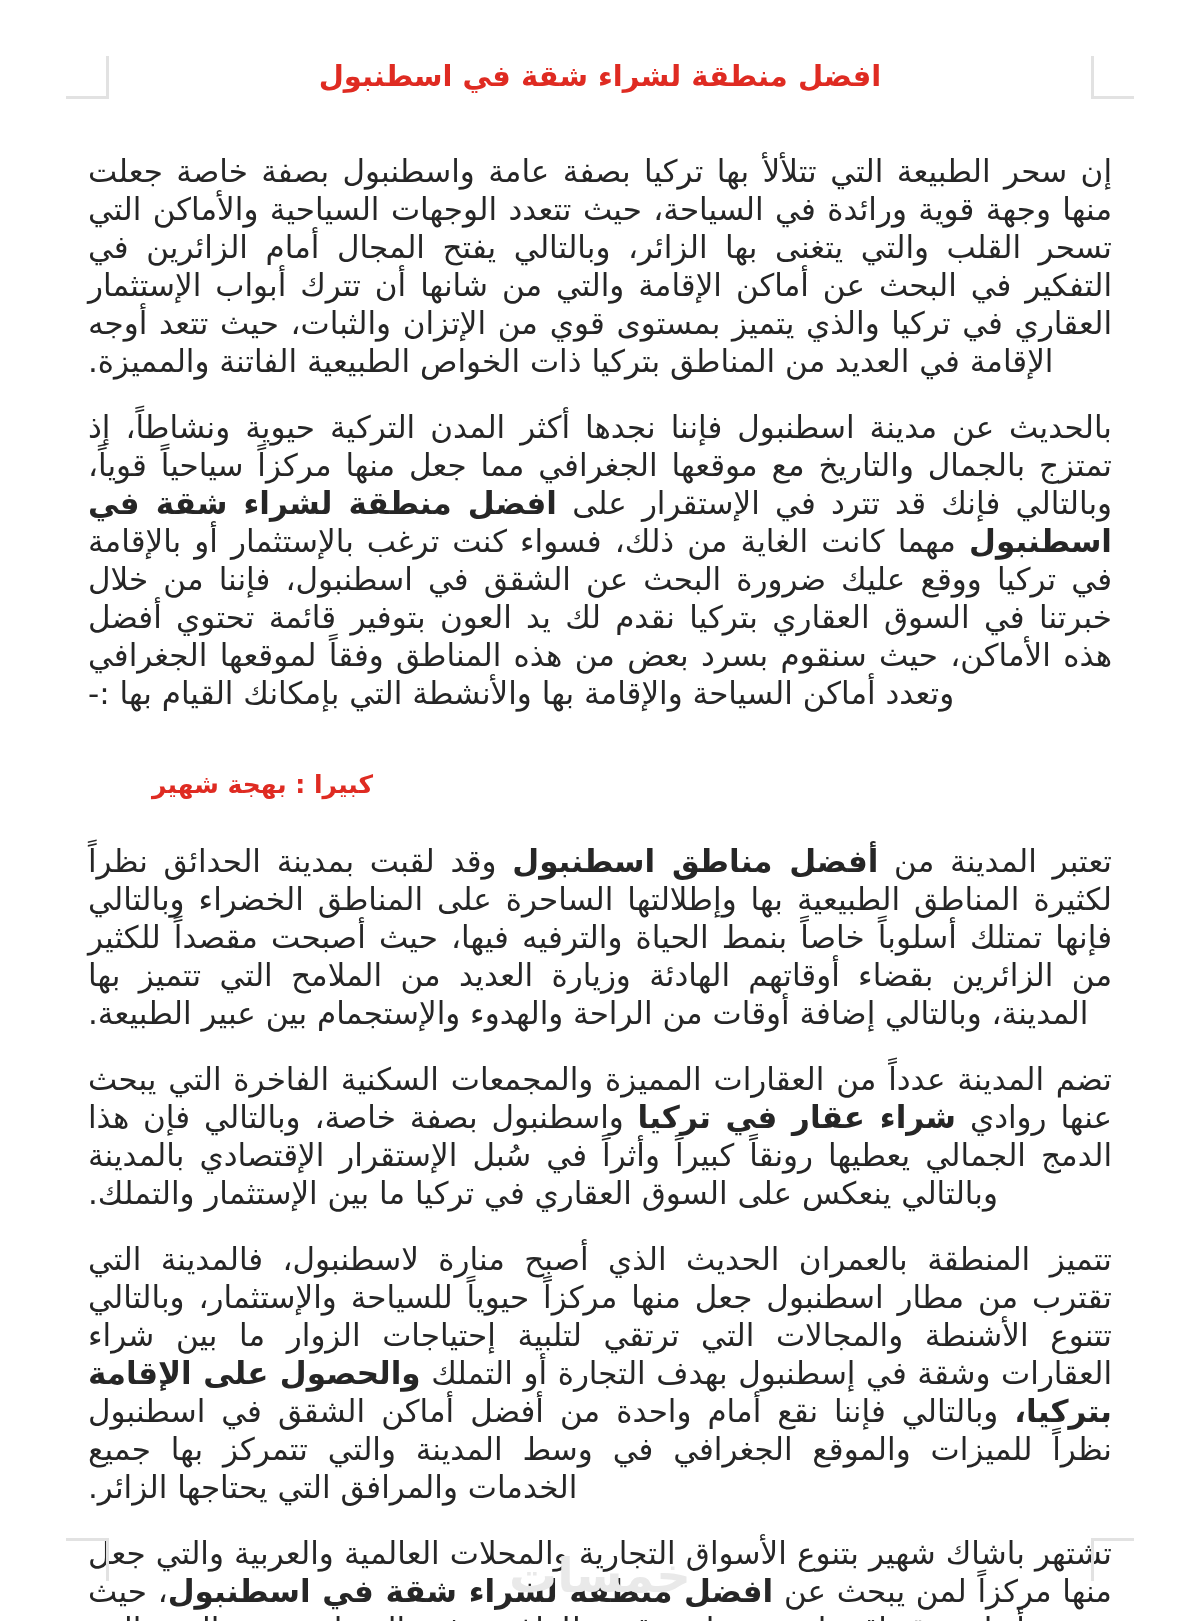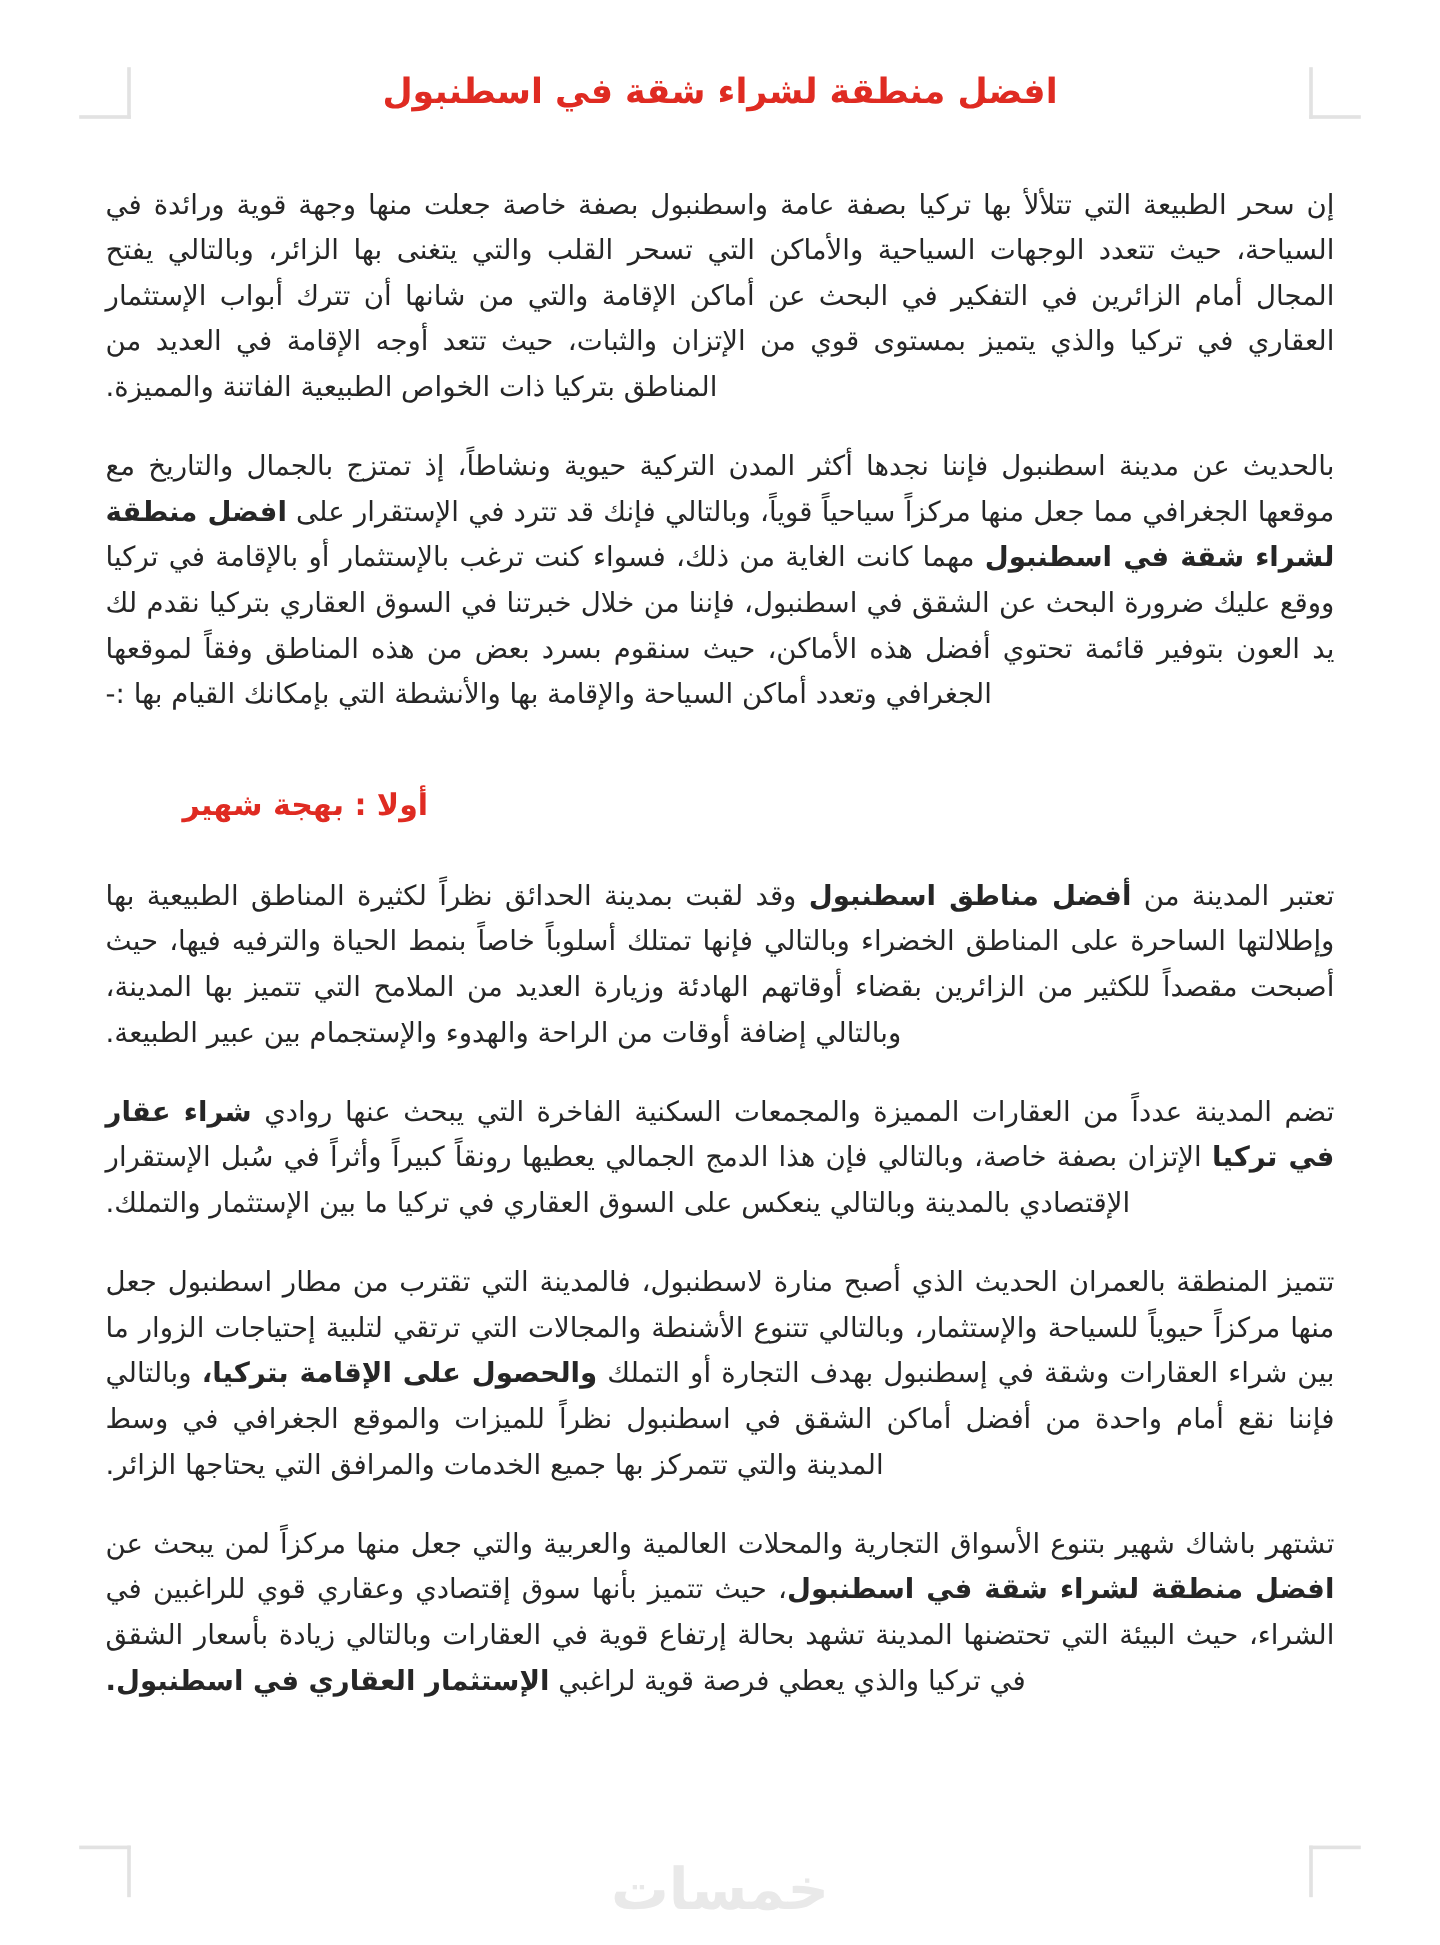--- a/index.html
+++ b/index.html
@@ -32,21 +32,21 @@
     color:var(--red);
     font-size:29px;
     font-weight:bold;
     line-height:40px;
   }
 
   .para{
     direction:rtl;
     text-align:justify;
     text-align-last:left;
-    font-size:23px;
+    font-size:31px;
     line-height:38px;
     color:var(--body);
     margin:28px 0 0 0;
   }
   .para.first{margin-top:56px;}
   .para b{font-weight:bold;}
 
   .heading{
     direction:rtl;
     text-align:left;
@@ -83,25 +83,25 @@
   <div class="crop-mark br"></div>
 
   <div class="content">
 
     <h1 class="title">افضل منطقة لشراء شقة في اسطنبول</h1>
 
     <p class="para first"><span>إن سحر الطبيعة التي تتلألأ بها تركيا بصفة عامة واسطنبول بصفة خاصة جعلت منها وجهة قوية ورائدة في السياحة، حيث تتعدد الوجهات السياحية والأماكن التي تسحر القلب والتي يتغنى بها الزائر، وبالتالي يفتح المجال أمام الزائرين في التفكير في البحث عن أماكن الإقامة والتي من شانها أن تترك أبواب الإستثمار العقاري في تركيا والذي يتميز بمستوى قوي من الإتزان والثبات، حيث تتعد أوجه الإقامة في العديد من المناطق بتركيا ذات الخواص الطبيعية الفاتنة والمميزة.</span></p>
 
     <p class="para"><span>بالحديث عن مدينة اسطنبول فإننا نجدها أكثر المدن التركية حيوية ونشاطاً، إذ تمتزج بالجمال والتاريخ مع موقعها الجغرافي مما جعل منها مركزاً سياحياً قوياً، وبالتالي فإنك قد تترد في الإستقرار على </span><b>افضل منطقة لشراء شقة في اسطنبول</b><span> مهما كانت الغاية من ذلك، فسواء كنت ترغب بالإستثمار أو بالإقامة في تركيا ووقع عليك ضرورة البحث عن الشقق في اسطنبول، فإننا من خلال خبرتنا في السوق العقاري بتركيا نقدم لك يد العون بتوفير قائمة تحتوي أفضل هذه الأماكن، حيث سنقوم بسرد بعض من هذه المناطق وفقاً لموقعها الجغرافي وتعدد أماكن السياحة والإقامة بها والأنشطة التي بإمكانك القيام بها :-</span></p>
 
-    <h2 class="heading indent-1">أولا : بهجة شهير</h2>
+    <h2 class="heading indent-1">كبيرا : بهجة شهير</h2>
 
     <p class="para"><span>تعتبر المدينة من </span><b>أفضل مناطق اسطنبول</b><span> وقد لقبت بمدينة الحدائق نظراً لكثيرة المناطق الطبيعية بها وإطلالتها الساحرة على المناطق الخضراء وبالتالي فإنها تمتلك أسلوباً خاصاً بنمط الحياة والترفيه فيها، حيث أصبحت مقصداً للكثير من الزائرين بقضاء أوقاتهم الهادئة وزيارة العديد من الملامح التي تتميز بها المدينة، وبالتالي إضافة أوقات من الراحة والهدوء والإستجمام بين عبير الطبيعة.</span></p>
 
-    <p class="para"><span>تضم المدينة عدداً من العقارات المميزة والمجمعات السكنية الفاخرة التي يبحث عنها روادي </span><b>شراء عقار في تركيا</b><span> الإتزان بصفة خاصة، وبالتالي فإن هذا الدمج الجمالي يعطيها رونقاً كبيراً وأثراً في سُبل الإستقرار الإقتصادي بالمدينة وبالتالي ينعكس على السوق العقاري في تركيا ما بين الإستثمار والتملك.</span></p>
+    <p class="para"><span>تضم المدينة عدداً من العقارات المميزة والمجمعات السكنية الفاخرة التي يبحث عنها روادي </span><b>شراء عقار في تركيا</b><span> واسطنبول بصفة خاصة، وبالتالي فإن هذا الدمج الجمالي يعطيها رونقاً كبيراً وأثراً في سُبل الإستقرار الإقتصادي بالمدينة وبالتالي ينعكس على السوق العقاري في تركيا ما بين الإستثمار والتملك.</span></p>
 
 
     <p class="para"><span>تتميز المنطقة بالعمران الحديث الذي أصبح منارة لاسطنبول، فالمدينة التي تقترب من مطار اسطنبول جعل منها مركزاً حيوياً للسياحة والإستثمار، وبالتالي تتنوع الأشنطة والمجالات التي ترتقي لتلبية إحتياجات الزوار ما بين شراء العقارات وشقة في إسطنبول بهدف التجارة أو التملك </span><b>والحصول على الإقامة بتركيا،</b><span> وبالتالي فإننا نقع أمام واحدة من أفضل أماكن الشقق في اسطنبول نظراً للميزات والموقع الجغرافي في وسط المدينة والتي تتمركز بها جميع الخدمات والمرافق التي يحتاجها الزائر.</span></p>
 
     <p class="para"><span>تشتهر باشاك شهير بتنوع الأسواق التجارية والمحلات العالمية والعربية والتي جعل منها مركزاً لمن يبحث عن </span><b>افضل منطقة لشراء شقة في اسطنبول</b><span>، حيث تتميز بأنها سوق إقتصادي وعقاري قوي للراغبين في الشراء، حيث البيئة التي تحتضنها المدينة تشهد بحالة إرتفاع قوية في العقارات وبالتالي زيادة بأسعار الشقق في تركيا والذي يعطي فرصة قوية لراغبي </span><b>الإستثمار العقاري في اسطنبول.</b></p>
 
   </div>
 
   <div class="watermark">خمسات</div>
 

